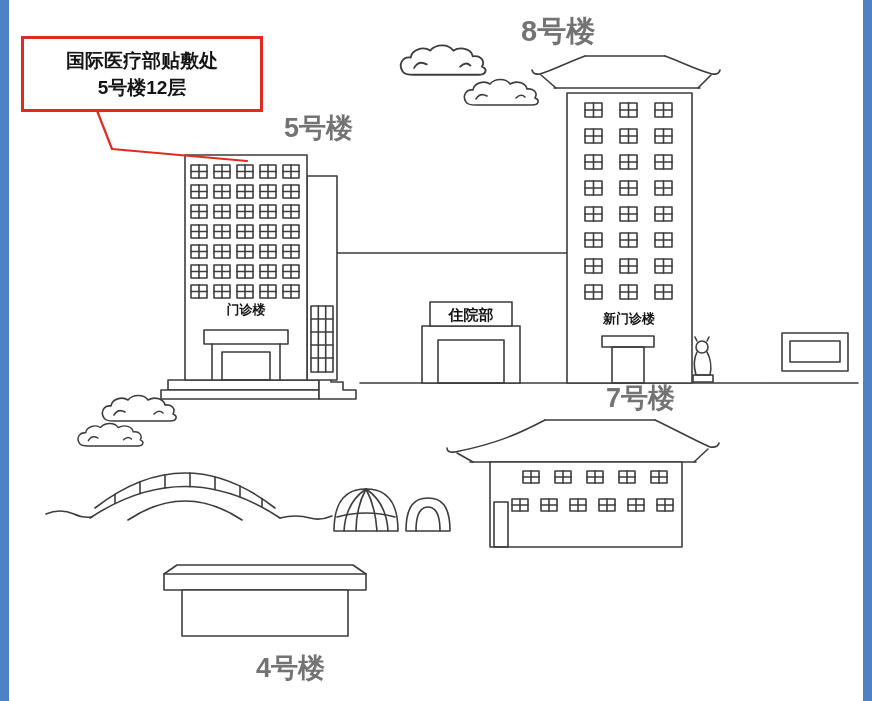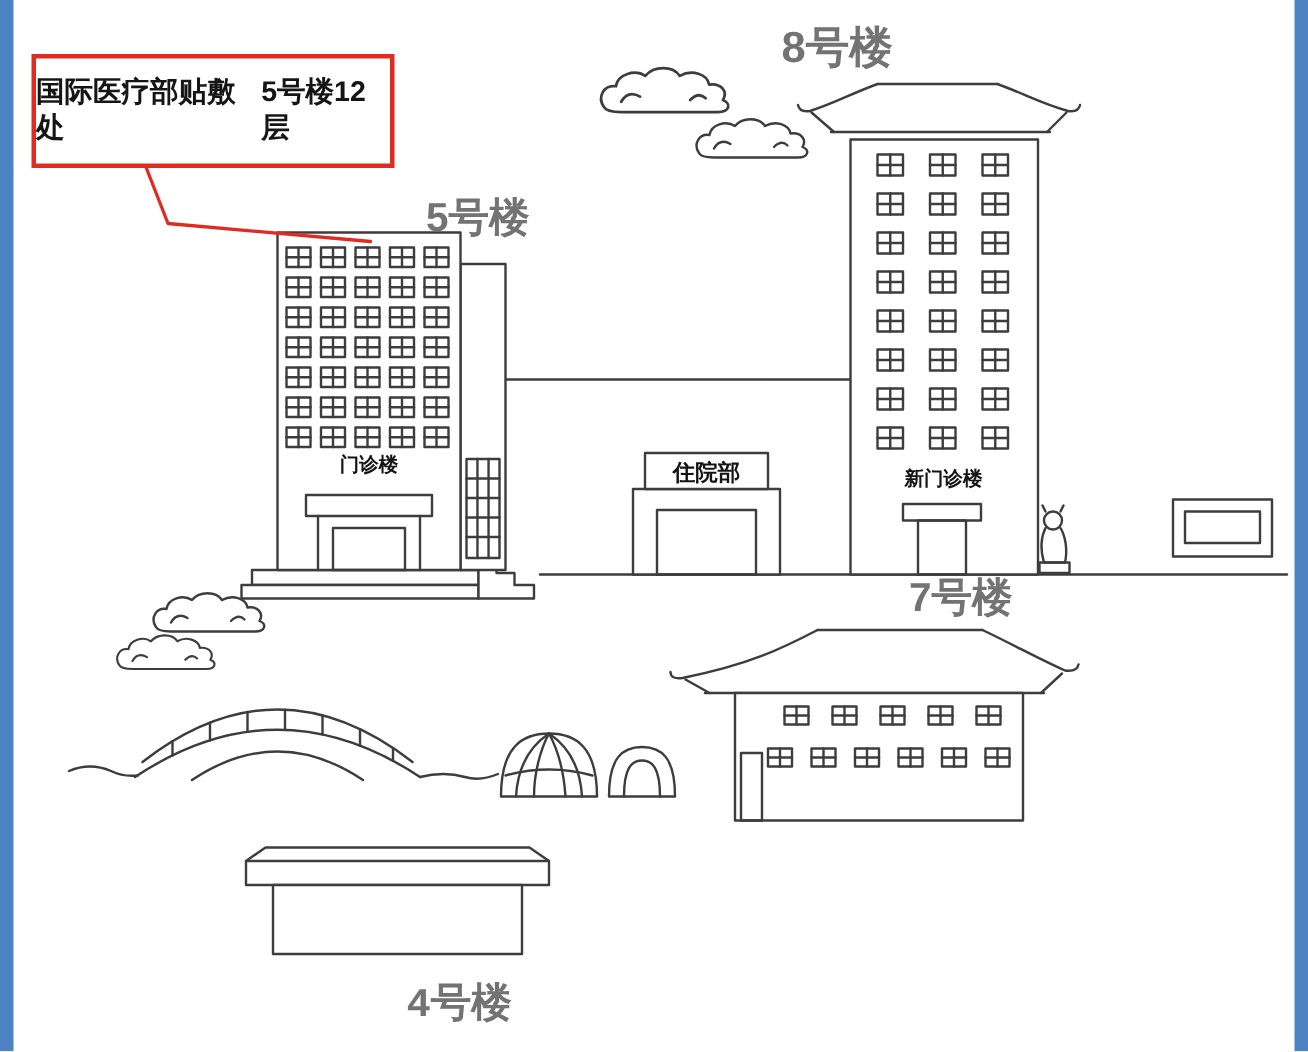--- a/index.html
+++ b/index.html
@@ -11,21 +11,21 @@
   .edge-bar.left{left:0;}
   .edge-bar.right{right:0;}
   svg.map{position:absolute;left:0;top:0;}
   svg.map *{stroke:#3d3d3d;stroke-width:1.6;fill:none;stroke-linecap:round;stroke-linejoin:round;}
   svg.map .wfill{fill:#ffffff;}
   svg.map .red{stroke:#e02b20;stroke-width:2.2;}
   svg.map text{stroke:none;fill:#141414;font-weight:bold;font-family:"Liberation Sans","DejaVu Sans",sans-serif;}
   .callout{
     position:absolute;left:21px;top:36px;width:236px;height:70px;
     border:3px solid #e02b20;background:#ffffff;
-    display:flex;align-items:center;justify-content:center;
+    display:flex;flex-direction:column;align-items:center;justify-content:center;
     gap:3px;color:#151515;font-weight:bold;font-size:19px;line-height:1.25;
   }
   .green-label{
     position:absolute;color:#737373;font-weight:bold;font-size:27px;white-space:nowrap;
   }
   .green-label.big{font-size:29px;}
 </style>
 </head>
 <body>
 
@@ -384,18 +384,18 @@
     </g>
 
     <polyline class="red" points="96,108 112,149 247,161"></polyline>
   </svg>
 
   <div class="callout">
     <div>国际医疗部贴敷处</div>
     <div>5号楼12层</div>
   </div>
 
-  <div class="green-label" style="left:284px;top:127px;">5号楼</div>
+  <div class="green-label" style="left:284px;top:110px;">5号楼</div>
   <div class="green-label big" style="left:521px;top:12px;">8号楼</div>
   <div class="green-label" style="left:606px;top:380px;">7号楼</div>
-  <div class="green-label" style="left:271px;top:650px;font-family:Liberation Mono, monospace;">4号楼</div>
+  <div class="green-label" style="left:256px;top:650px;">4号楼</div>
 
 </div>
 
 </body></html>

